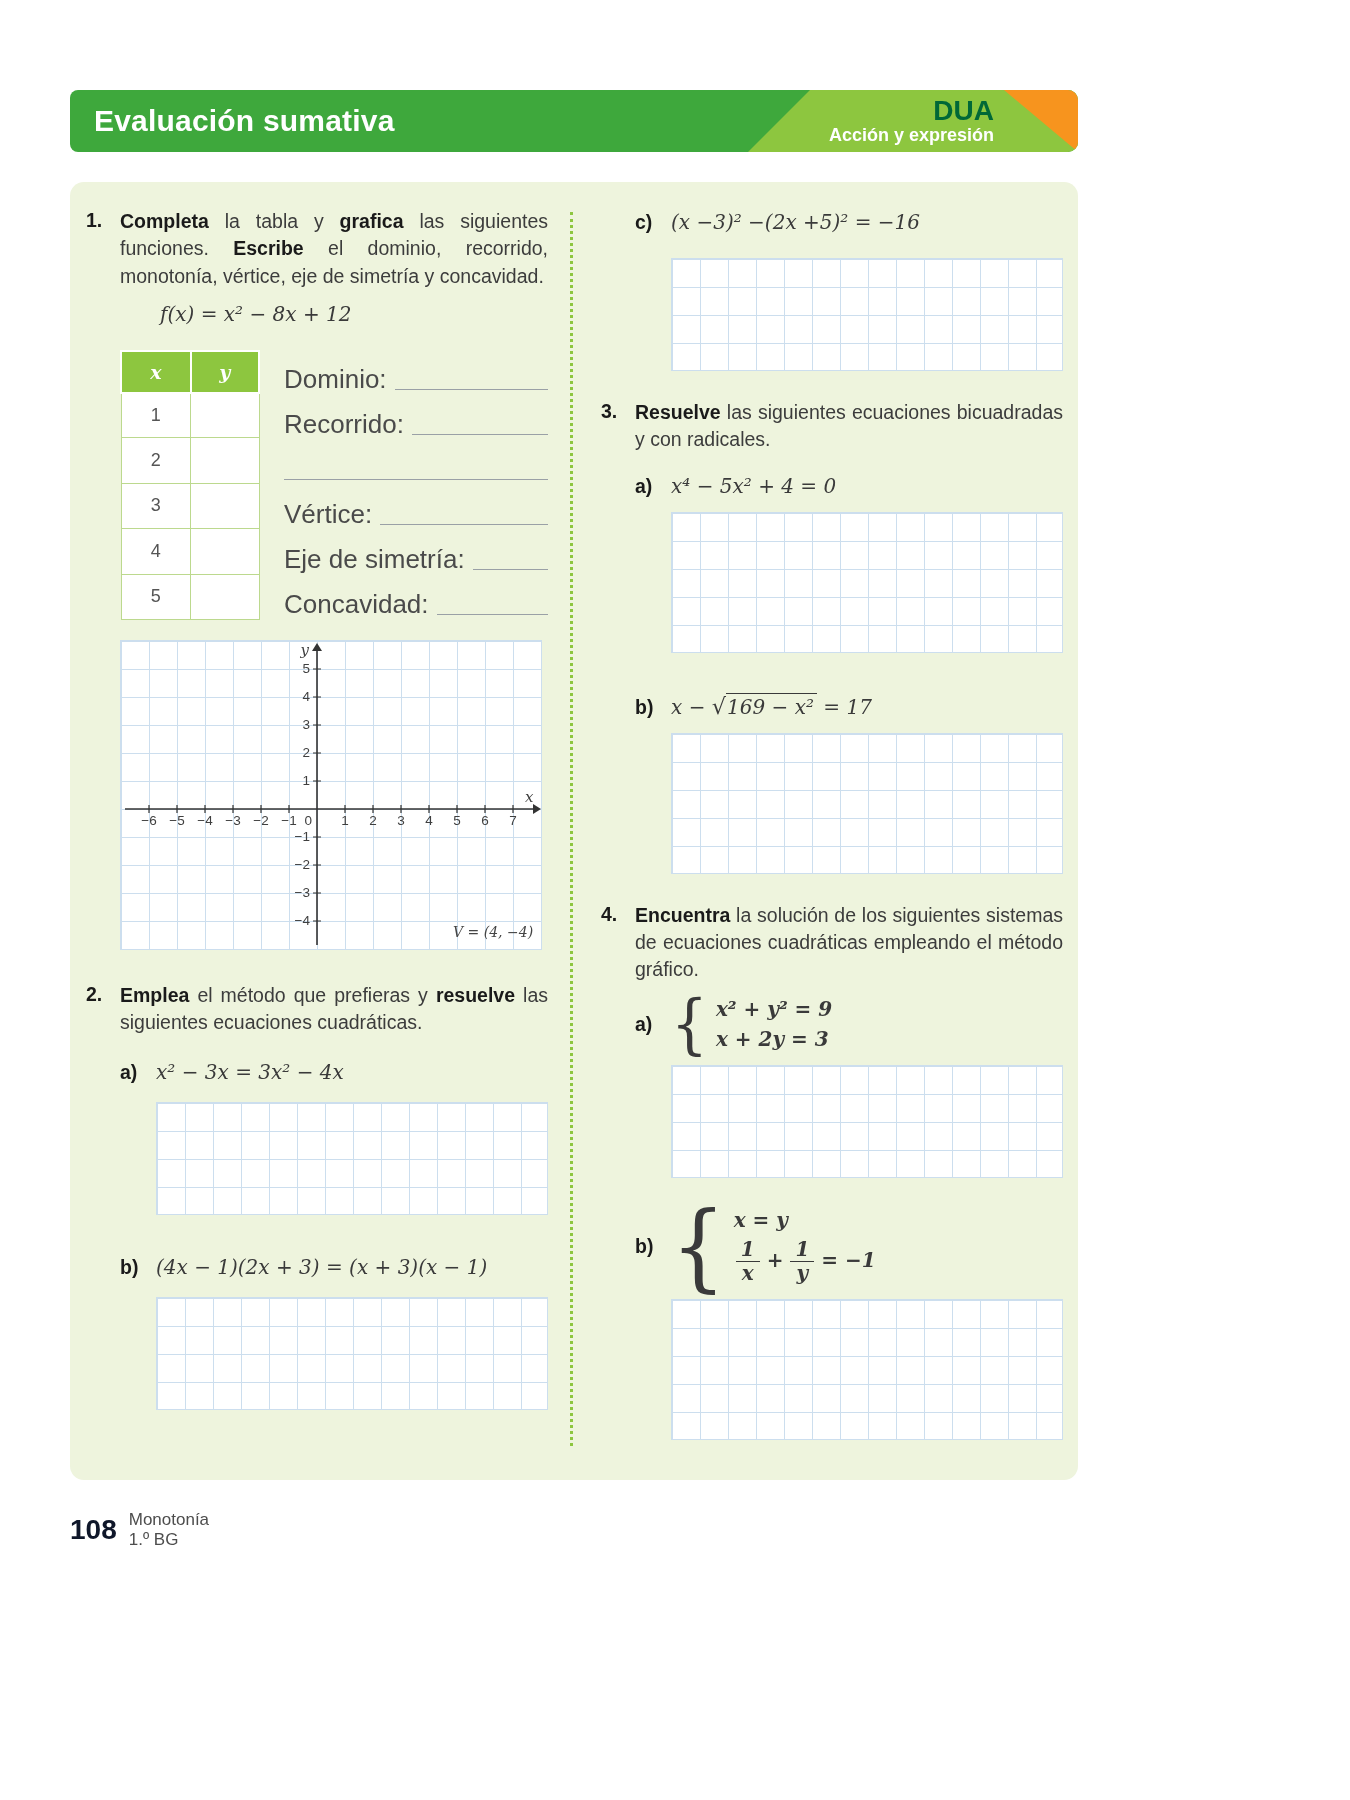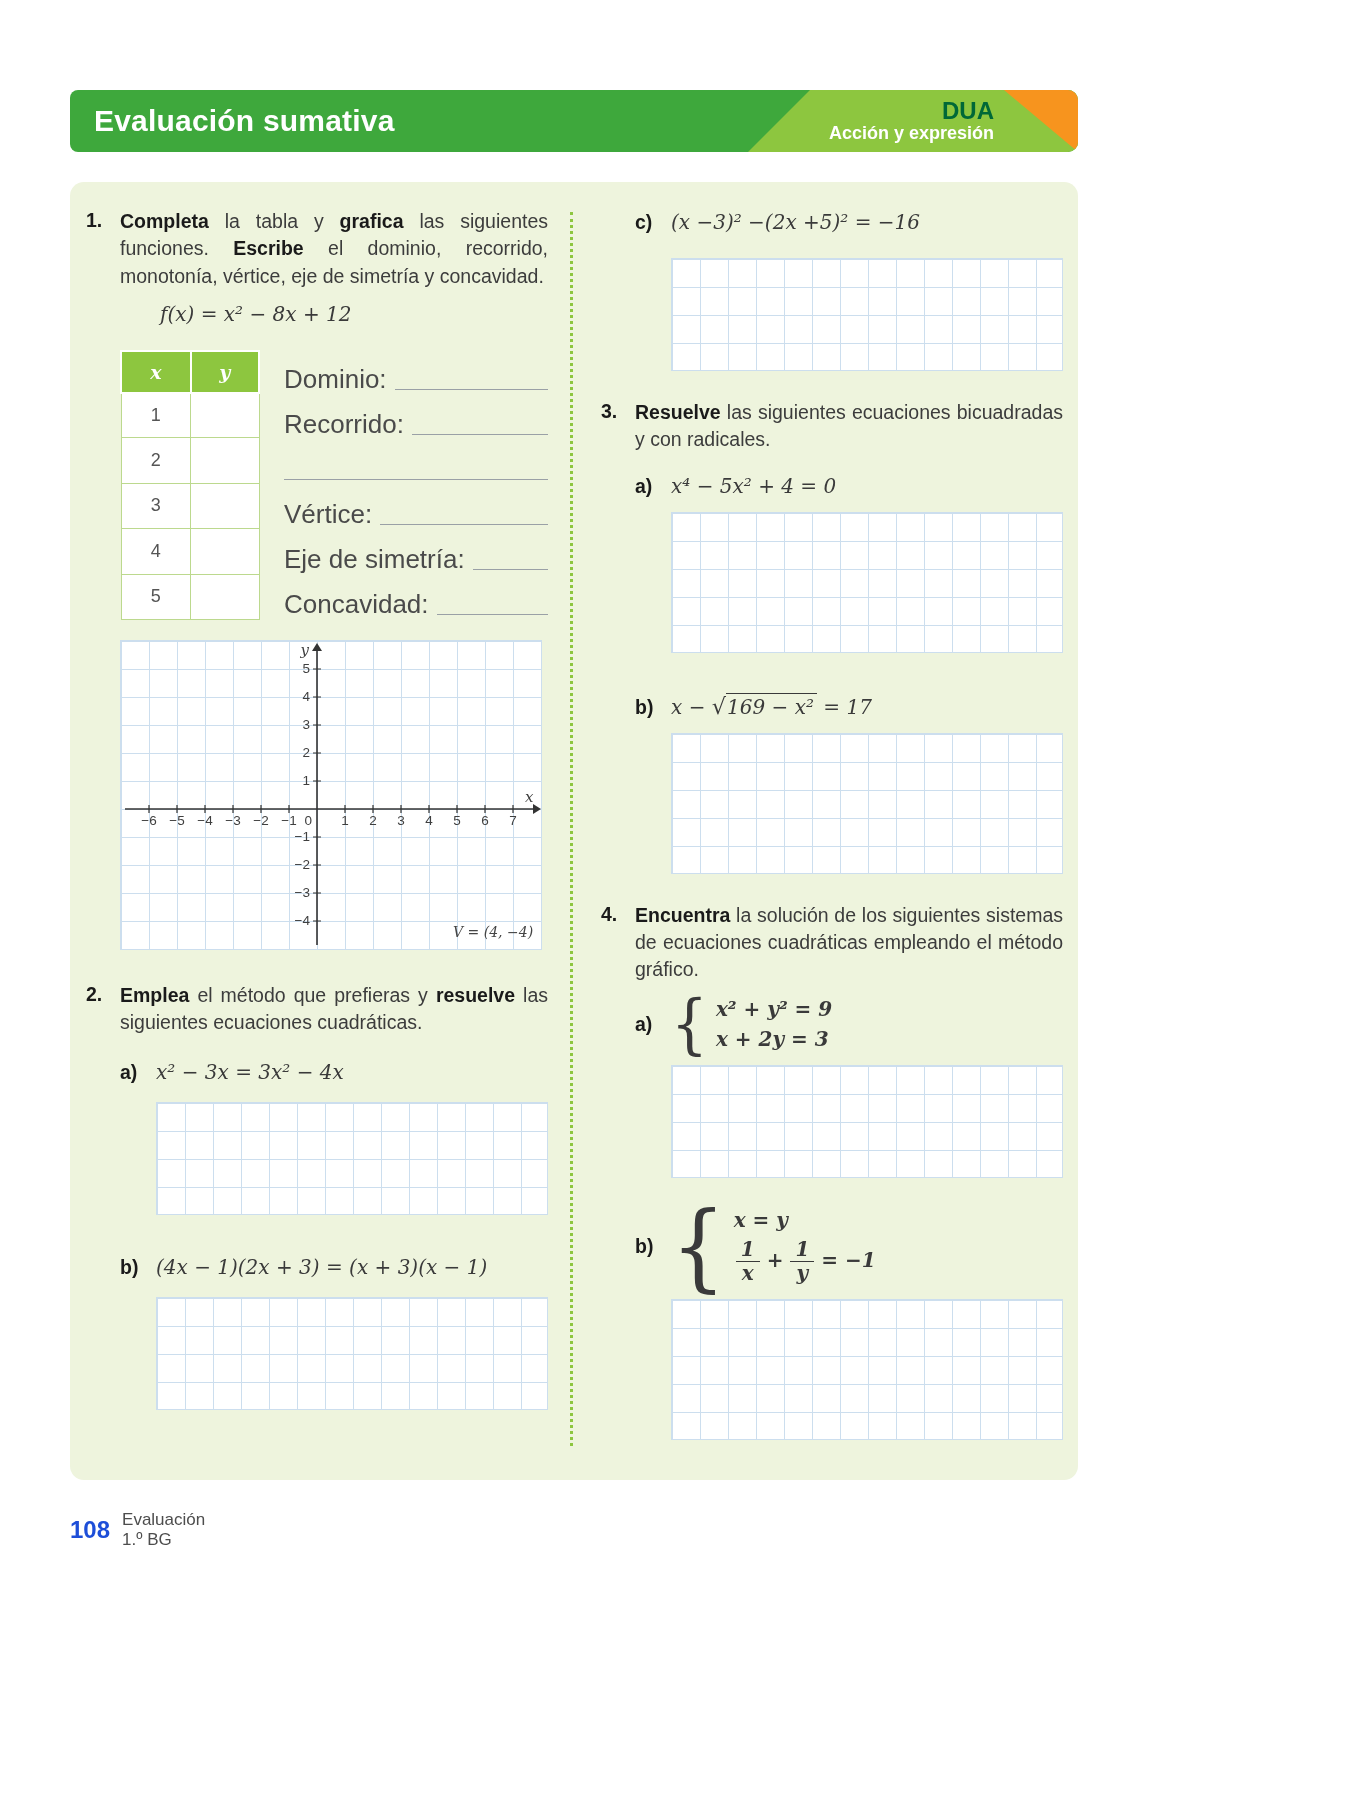--- a/index.html
+++ b/index.html
@@ -8,21 +8,21 @@
 
   
   .banner { position:relative; height:62px; margin:90px 272px 0 70px;
             background:#3ea83c; border-radius:8px 10px 10px 8px; overflow:hidden; }
   .banner-title { position:absolute; left:24px; top:50%; transform:translateY(-50%);
                   color:#fff; font-size:30px; font-weight:bold; letter-spacing:.2px; }
   .banner-dua { position:absolute; right:0; top:0; bottom:0; width:330px; background:#8dc63f;
                 clip-path:polygon(62px 0, 100% 0, 100% 100%, 0 100%);
                 display:flex; flex-direction:column; justify-content:center; align-items:flex-end;
                 padding-right:84px; }
-  .dua-main { color:#006837; font-size:24px; font-weight:800; line-height:1.05; }
+  .dua-main { color:#006837; font-size:28px; font-weight:800; line-height:1.05; }
   .dua-sub  { color:#ffffff; font-size:18px; font-weight:bold; }
   .banner-orange { position:absolute; right:0; top:0; width:74px; height:100%;
                    background:#f7941e; clip-path:polygon(0 0, 100% 0, 100% 100%); }
 
   
   .panel { position:relative; margin:30px 272px 0 70px; min-height:1298px;
            background:#eef4dd; border-radius:14px; padding:26px 0 30px 0; display:flex; }
   .col-left  { width:506px; padding:0 22px 0 16px; }
   .divider   { border-left:3px dotted #8dc63f; align-self:stretch; margin:4px 0; }
   .col-right { flex:1; padding:0 26px 0 28px; }
@@ -83,21 +83,21 @@
   .brace.big { font-size:86px; transform:scaleY(1.1); }
   .sys-eqs { display:flex; flex-direction:column; gap:6px; }
   .sys-eqs .math { font-weight:700; font-size:20px; }
   .frac { display:inline-flex; flex-direction:column; align-items:center; vertical-align:middle; margin:0 2px; }
   .frac .fn { border-bottom:1.6px solid #3a3a3a; padding:0 5px; line-height:1.15; }
   .frac .fd { padding:0 5px; line-height:1.15; }
   .op { margin:0 5px; }
 
   
   .footer { display:flex; align-items:center; gap:12px; margin:30px 0 0 70px; }
-  .pageno { font-size:24px; font-weight:bold; color:#1d4ed8; }
+  .pageno { font-size:28px; font-weight:bold; color:#0f172a; }
   .fmeta { display:flex; flex-direction:column; font-size:17px; color:#4d4d4d; line-height:1.2; }
 
   .mt2  { margin-top:2px; }  .mt14 { margin-top:14px; } .mt18 { margin-top:18px; }
   .mt20 { margin-top:20px; } .mt24 { margin-top:24px; } .mt28 { margin-top:28px; }
   .mt30 { margin-top:30px; } .mt32 { margin-top:32px; } .mt40 { margin-top:40px; }
 </style>
 </head>
 <body>
 
 <div class="page">
@@ -309,18 +309,18 @@
           </div>
           <div class="agrid h5 mt14"></div>
         </div>
       </div>
     </div>
   </div>
 
   <div class="footer">
     <span class="pageno">108</span>
     <span class="fmeta">
-      <span>Evaluación</span>
+      <span>Monotonía</span>
       <span>1.º BG</span>
     </span>
   </div>
 
 </div>
 
 </body></html>

